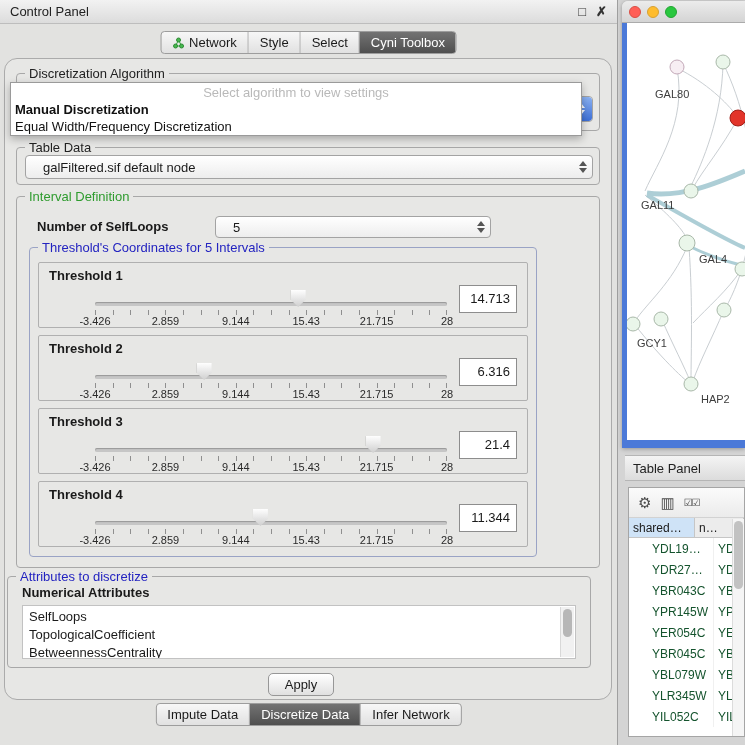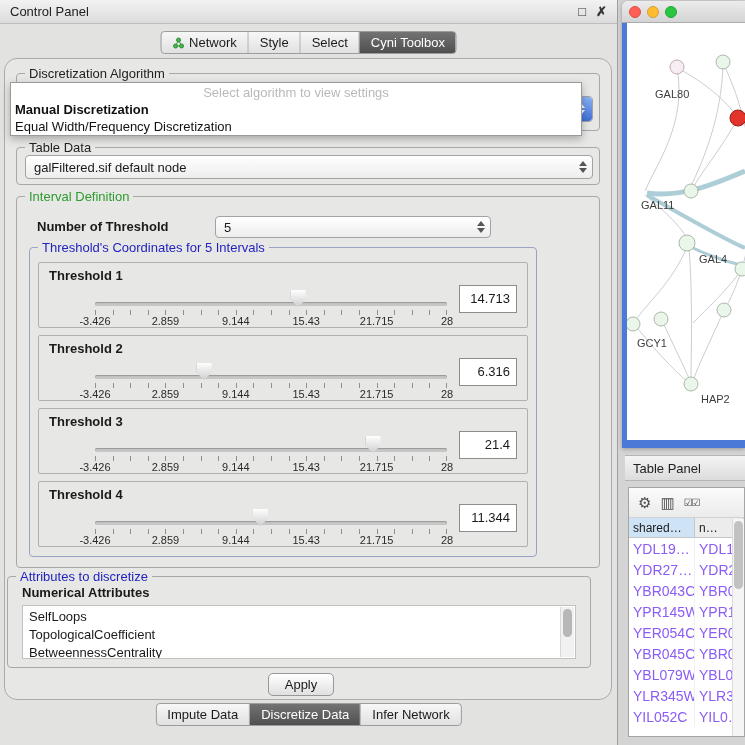--- a/index.html
+++ b/index.html
@@ -54,21 +54,21 @@
   .group-title.blue  { color:#2323c0; }
 
   .alg-group  { left:11px; top:14px; width:584px; height:58px; }
   .td-group   { left:11px; top:88px; width:584px; height:38px; }
   .id-group   { left:11px; top:137px; width:584px; height:372px; }
   .attr-group { left:2px; top:517px; width:584px; height:92px; }
 
   .combo {
     position:absolute; display:flex; align-items:center;
     background:linear-gradient(#ffffff,#ededed); border:1px solid #a3a3a3;
-    border-radius:4px; font-size:13px; color:#1a1a1a; padding-left:8px; overflow:hidden;
+    border-radius:4px; font-size:13px; color:#1a1a1a; padding-left:17px; overflow:hidden;
   }
   .alg-combo { left:8px; top:22px; width:568px; height:26px; }
   .td-combo  { left:8px; top:7px;  width:568px; height:24px; }
   .noi-combo { left:198px; top:19px; width:276px; height:22px; }
   .combo-stepper {
     margin-left:auto; width:18px; align-self:stretch;
     display:flex; flex-direction:column; align-items:center; justify-content:center; gap:2px;
   }
   .combo-stepper.bluecap {
     width:22px; background:linear-gradient(#8ab1f2,#3d6fd6); border-radius:0 3px 3px 0;
@@ -175,21 +175,21 @@
     background:linear-gradient(#fbfbfb,#ebebeb); border-bottom:1px solid #d2d2d2;
     color:#4c4c4c;
   }
   .tpi { font-size:15px; line-height:1; cursor:default; }
   .tpi.small { font-size:10px; letter-spacing:-1px; }
   .tp-hrow { display:flex; height:20px; border-bottom:1px solid #c6c6c6; font-size:12px; }
   .tp-hc { display:flex; align-items:center; padding:0 4px; background:#ececec; border-right:1px solid #c6c6c6; overflow:hidden; white-space:nowrap; }
   .tp-hc.sel { background:#cfe3f7; }
   .c1 { width:66px; flex:none; }
   .c2 { flex:1; }
-  .tp-row { display:flex; height:21px; font-size:14px; color:#8b5cf6; }
+  .tp-row { display:flex; height:21px; font-size:12px; color:#14532d;margin-left:19px; }
   .tp-c { display:flex; align-items:center; padding:0 4px; overflow:hidden; white-space:nowrap; border-right:1px solid #f0f0f0; }
   .tp-scroll {
     position:absolute; right:0; top:31px; bottom:0; width:12px;
     background:#f5f5f5; border-left:1px solid #dcdcdc;
   }
   .tp-thumb { position:absolute; top:2px; left:1px; width:9px; height:68px; background:#c2c2c2; border-radius:5px; }
 
   .net-ico { flex:none; }
 </style>
 </head>
@@ -251,21 +251,21 @@
         <span class="combo-val">galFiltered.sif default node</span>
         <span class="combo-stepper">
             <i class="tri-up"></i>
             <i class="tri-down"></i>
           </span>
       </div>
     </div>
 
     <div class="group id-group">
       <span class="group-title green">Interval Definition</span>
-      <label class="noi-label">Number of Threshold</label>
+      <label class="noi-label">Number of SelfLoops</label>
       <div class="combo noi-combo">
         <span class="combo-val">5</span>
         <span class="combo-stepper">
             <i class="tri-up"></i>
             <i class="tri-down"></i>
           </span>
       </div>
 
       <div class="group th-group">
         <span class="group-title blue">Threshold's Coordinates for 5 Intervals</span>

